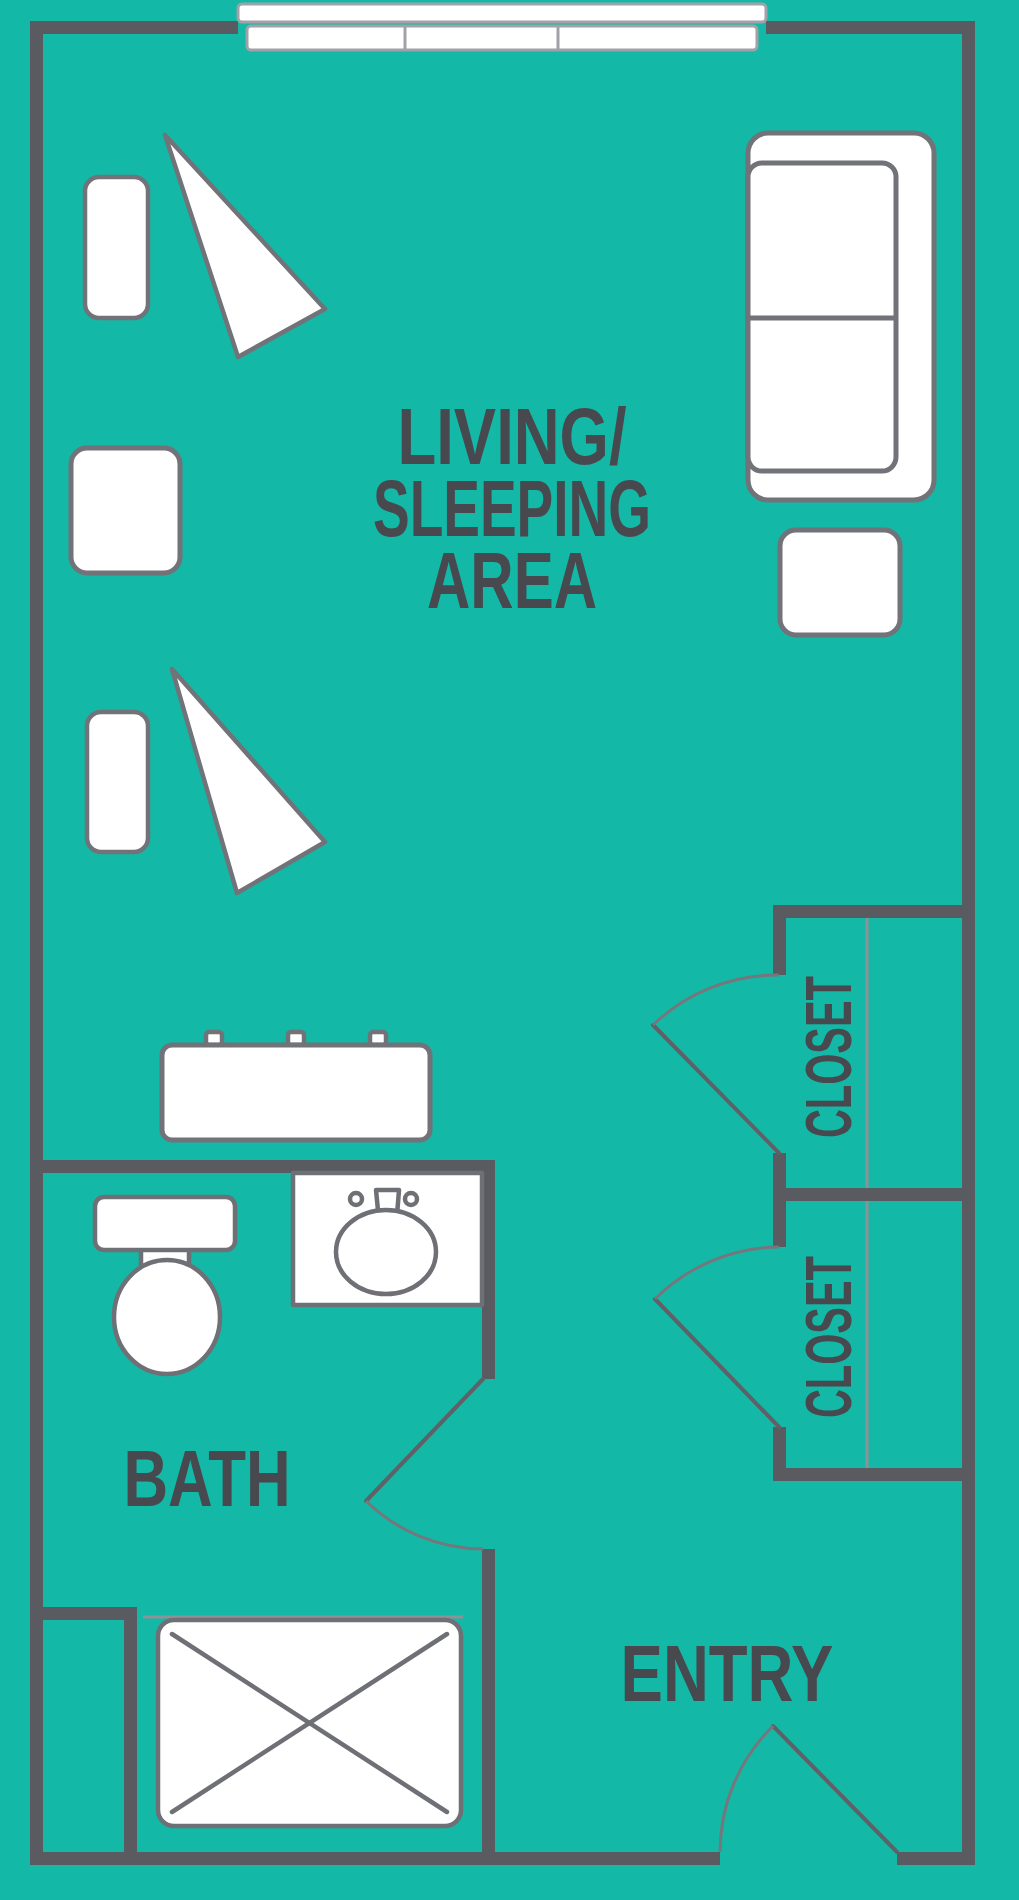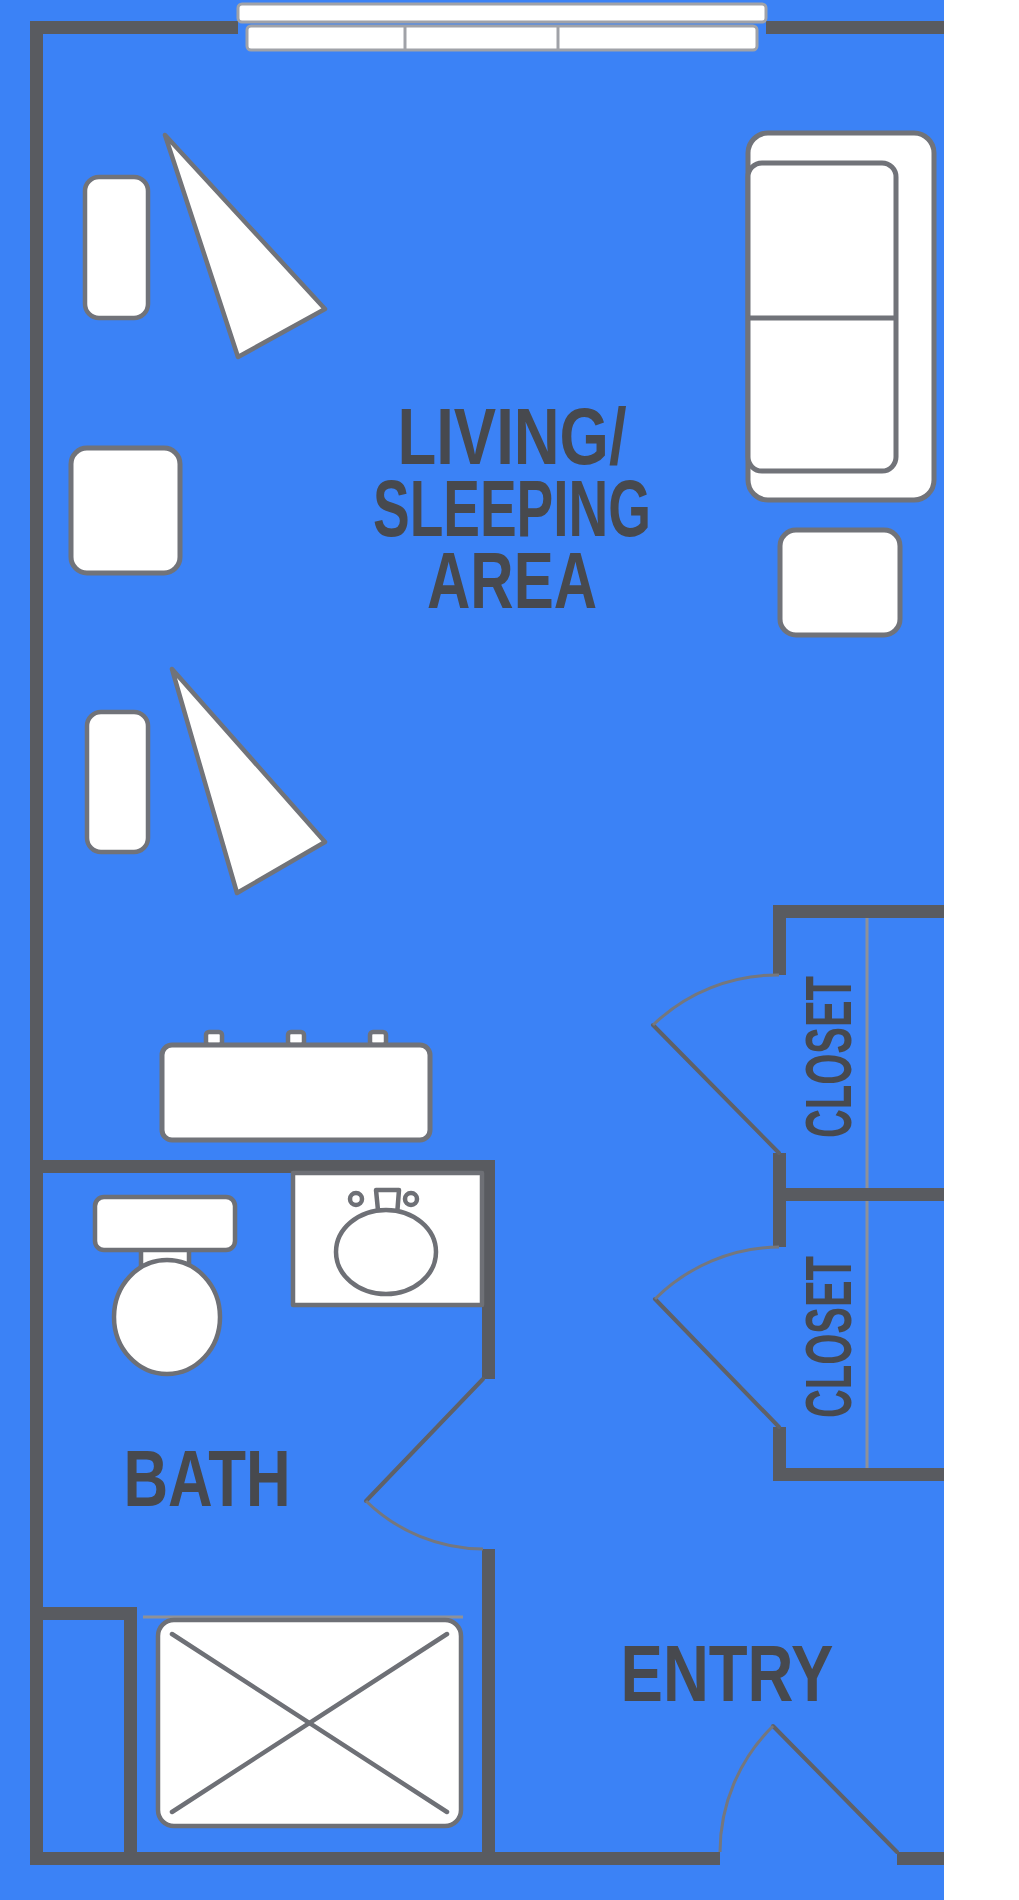--- a/index.html
+++ b/index.html
@@ -1,16 +1,16 @@
 <!DOCTYPE html>
 <html><head>
 <meta charset="utf-8">
 <style>
   html,body{margin:0;padding:0;background:#ffffff;}
-  .plan{position:relative;width:944px;height:1900px;background:#3b82f6;overflow:hidden;}
+  .plan{position:relative;width:1019px;height:1900px;background:#14b8a6;overflow:hidden;}
   svg{display:block;}
   .wall{fill:#595b60;stroke:none;}
   .furn{fill:#ffffff;stroke:#717379;stroke-width:4.5;stroke-linejoin:round;}
   .furn5{stroke-width:5;}
   .fix{fill:#ffffff;stroke:#6e7076;stroke-width:4.5;stroke-linejoin:round;}
   .thin{fill:none;stroke:#8f9197;stroke-width:3;}
   .win{fill:#ffffff;stroke:#a0a2a8;stroke-width:3;}
   .winline{fill:none;stroke:#a0a2a8;stroke-width:3;}
   .leaf{fill:none;stroke:#5f6167;stroke-width:4;stroke-linecap:round;}
   .arc{fill:none;stroke:#75777d;stroke-width:3;}

